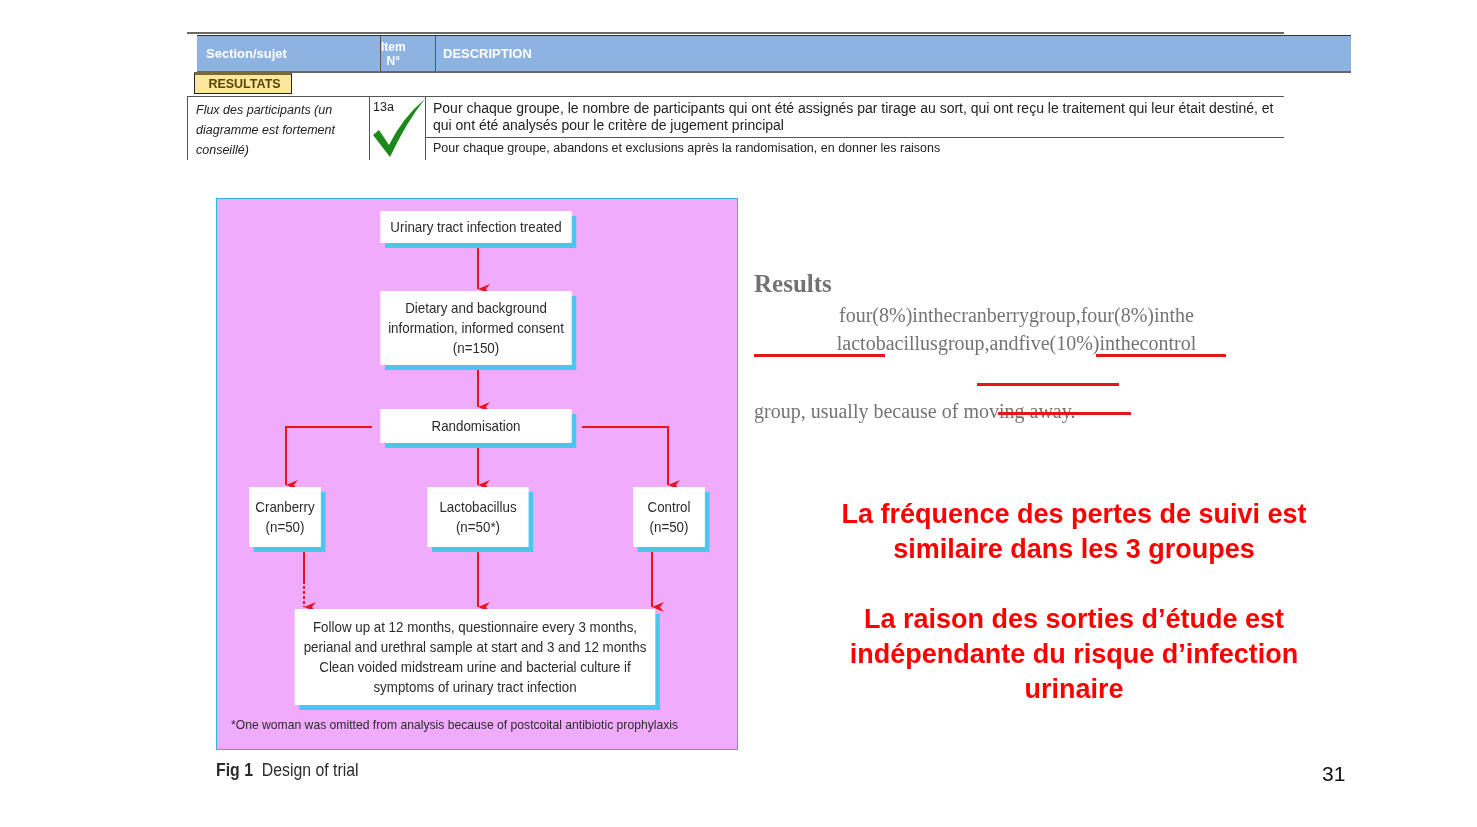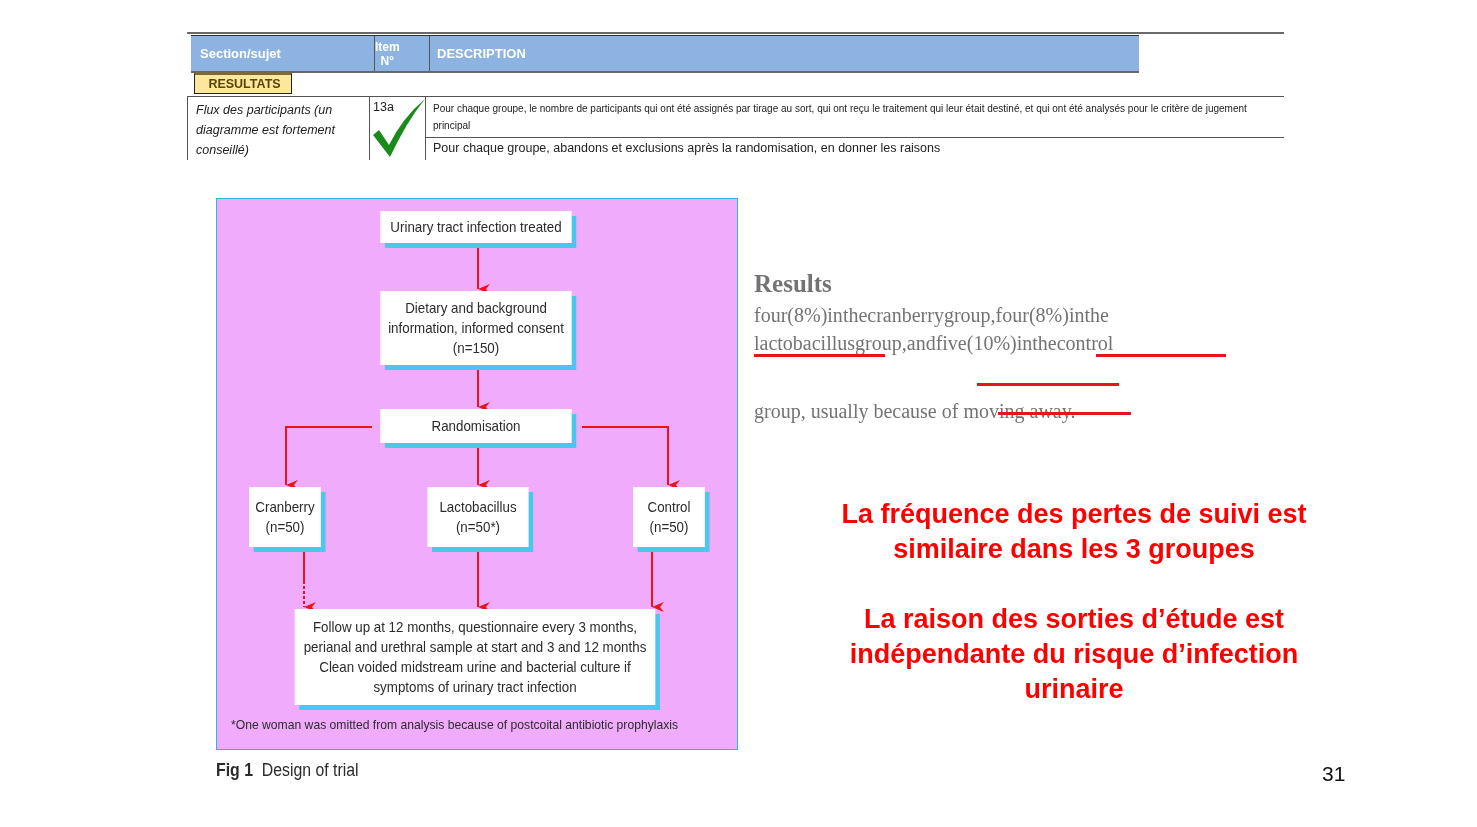--- a/index.html
+++ b/index.html
@@ -1,50 +1,50 @@
 <!DOCTYPE html>
 <html><head>
 <meta charset="utf-8">
 <style>
   html, body { margin: 0; padding: 0; background: #ffffff; }
   body { width: 1477px; height: 827px; position: relative; overflow: hidden; font-family: "Liberation Sans", sans-serif; }
 
   
   .consort { position: absolute; left: 187px; top: 32px; width: 1097px; height: 128px; }
   .consort .topline { position: absolute; left: 0; top: 0; width: 1097px; height: 2px; background: #6a6a6a; }
-  .consort .hdr { position: absolute; left: 4px; top: 3px; width: 948px; height: 35px; background: #8db3e2; border-top: 1px solid #333; border-bottom: 2px solid #666; }
+  .consort .hdr { position: absolute; left: 10px; top: 3px; width: 1154px; height: 35px; background: #8db3e2; border-top: 1px solid #333; border-bottom: 2px solid #666; }
   .consort .hdr .c { position: absolute; top: 0; height: 35px; color: #ffffff; font-weight: bold; font-size: 13px; display: flex; align-items: center; }
   .consort .hdr .c1 { left: 9px; width: 170px; }
   .consort .hdr .c2 { left: 183px; width: 54px; justify-content: flex-start; text-align: center; font-size: 12px; line-height: 14px; border-left: 1px solid #555; border-right: 1px solid #555; height: 35px; }
   .consort .hdr .c3 { left: 246px; }
   .consort .secrow { position: absolute; left: 0; top: 40px; width: 1097px; height: 24px; border-bottom: 1px solid #555; text-align: center; }
   .consort .secbadge { position: absolute; left: 7px; top: 0; width: 98px; height: 22px; background: #fde79c; border: 1.5px solid #222; border-top: 3px solid #7a6a3a; box-sizing: border-box; color: #5a4500; font-weight: bold; font-size: 12.5px; padding-left: 3px; line-height: 19px; }
   .consort .body { position: absolute; left: 0; top: 65px; width: 1097px; height: 63px; }
   .consort .vl { position: absolute; top: 0; width: 1px; height: 63px; background: #555; }
   .consort .sect { position: absolute; left: 9px; top: 3px; width: 170px; font-size: 12.5px; line-height: 20px; color: #222; font-style: italic; }
   .consort .itemno { position: absolute; left: 186px; top: 3px; font-size: 12.5px; color: #222; }
   .consort .check { position: absolute; left: 182px; top: 0px; width: 58px; height: 62px; }
-  .consort .desc1 { position: absolute; left: 246px; top: 3px; width: 850px; font-size: 10px; line-height: 17px; color: #222; }
+  .consort .desc1 { position: absolute; left: 246px; top: 3px; width: 850px; font-size: 14px; line-height: 17px; color: #222; }
   .consort .hsep { position: absolute; left: 238px; top: 40px; width: 859px; height: 1px; background: #555; }
   .consort .desc2 { position: absolute; left: 246px; top: 44px; font-size: 12.5px; color: #222; }
 
   
   .flow { position: absolute; left: 216px; top: 198px; width: 520px; height: 550px; background: #f0abfc; border: 1px solid #29b6e8; }
   .fbox { position: absolute; background: #ffffff; box-shadow: 5px 5px 0 #4ac6f0; font-family: "Liberation Sans", sans-serif; font-size: 14.5px; color: #2b2b2b; text-align: center; display: flex; align-items: center; justify-content: center; line-height: 20px; transform: scaleX(0.92); }
   .fbox span { display: block; }
   .arrowsvg { position: absolute; left: 0; top: 0; }
   .footnote { position: absolute; left: 14px; top: 518px; font-size: 13.5px; color: #2b2b2b; transform: scaleX(0.9); transform-origin: left; white-space: nowrap; }
   .figcap { position: absolute; left: 216px; top: 760px; font-size: 18px; color: #2b2b2b; transform: scaleX(0.88); transform-origin: left; white-space: nowrap; }
   .figcap b { font-weight: bold; }
 
   
   .results { position: absolute; left: 754px; top: 270px; width: 525px; font-family: "Liberation Serif", serif; color: #737373; }
   .results .title { font-size: 25px; font-weight: bold; }
   .results .para { position: absolute; top: 32px; left: 0; width: 525px; font-size: 20px; line-height: 27.8px; }
-  .results .line { display: flex; justify-content: flex-start; white-space: nowrap; position: relative; }
+  .results .line { display: flex; justify-content: center; white-space: nowrap; position: relative; }
   .results .line.l1 { justify-content: flex-end; }
   .results .line.last { justify-content: flex-start; margin-top: 40px; }
   .uline { position: absolute; height: 3px; background: #e8141c; }
 
   
   .concl { position: absolute; left: 800px; width: 548px; text-align: center; color: #ff0000; font-weight: bold; font-size: 27px; line-height: 35px; }
   .pagenum { position: absolute; left: 1322px; top: 762px; font-size: 21px; color: #111; }
 </style>
 </head>
 <body>

